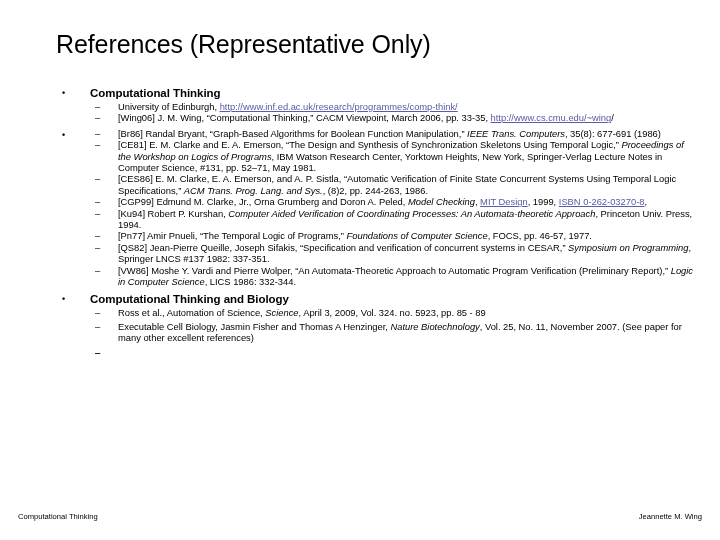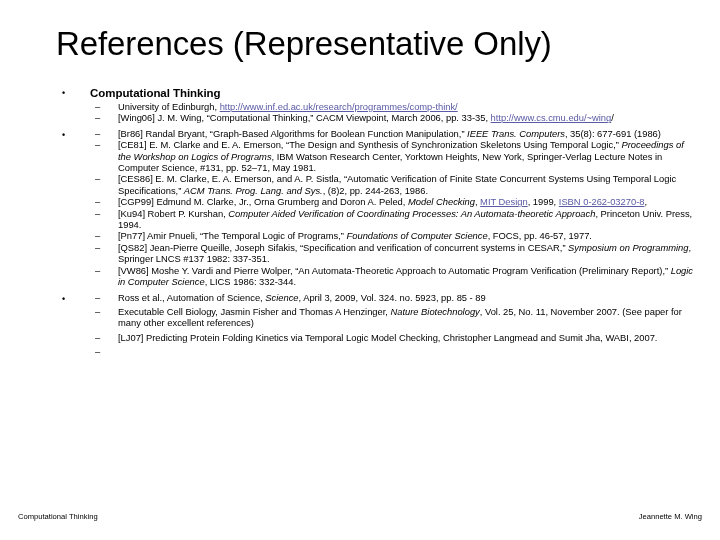--- a/index.html
+++ b/index.html
@@ -19,21 +19,21 @@
     position: absolute;
     left: 0; top: 0;
     width: 720px;
     height: 540px;
   }
   .slide-title {
     position: absolute;
     left: 56px;
     top: 28px;
     width: 620px;
-    font-size: 33px;
+    font-size: 25px;
     font-weight: 400;
     letter-spacing: -0.1px;
     color: #000000;
     line-height: 32px;
     white-space: nowrap;
   }
   .body-area {
     position: absolute;
     left: 56px;
     top: 86px;
@@ -192,36 +192,36 @@
           <span class="marker">–</span>
           <span>[VW86] Moshe Y. Vardi and Pierre Wolper, “An Automata-Theoretic Approach to Automatic Program Verification (Preliminary Report),” </span><i>Logic in Computer Science</i><span>, LICS 1986: 332-344.</span>
         </div>
 
       </div>
     </div>
 
     <div class="sec-gap">
       <div class="lvl1">
         <span class="marker">•</span>
+        <span>Computational Thinking and Biology</span>
       </div>
       <div class="lvl2-list">
 
         <div class="lvl2">
           <span class="marker">–</span>
           <span>Ross et al., Automation of Science, </span><i>Science</i><span>, April 3, 2009, Vol. 324. no. 5923, pp. 85 - 89</span>
         </div>
 
         <div class="lvl2 gap-top">
           <span class="marker">–</span>
           <span>Executable Cell Biology, Jasmin Fisher and Thomas A Henzinger, </span><i>Nature Biotechnology</i><span>, Vol. 25, No. 11, November 2007. (See paper for many other excellent references)</span>
         </div>
 
         <div class="lvl2 gap-top">
           <span class="marker">–</span>
-          <span>[LJ07] Predicting Protein Folding Kinetics via Temporal Logic Model Checking, Christopher Langmead and Sumit Jha, WABI, 2007.</span>
         </div>
 
         <div class="lvl2 gap-top">
           <span class="marker">–</span>
           <br>
         </div>
 
       </div>
     </div>
 

